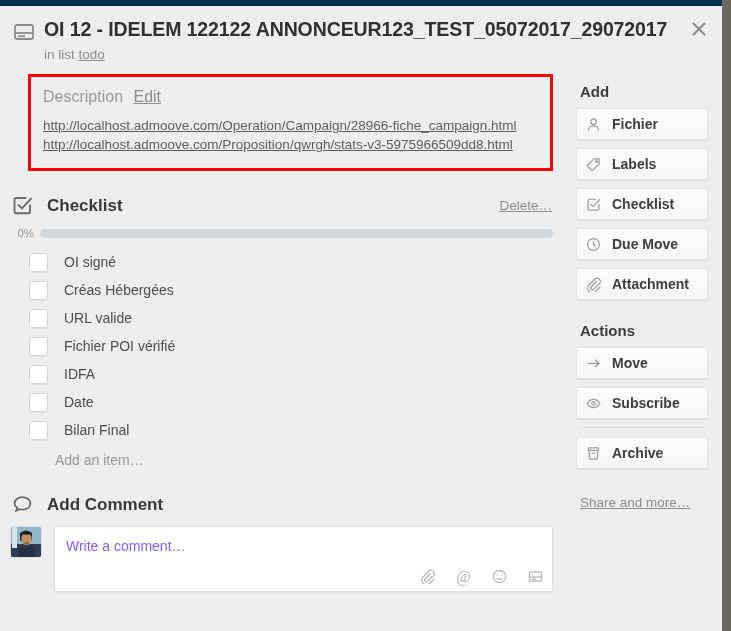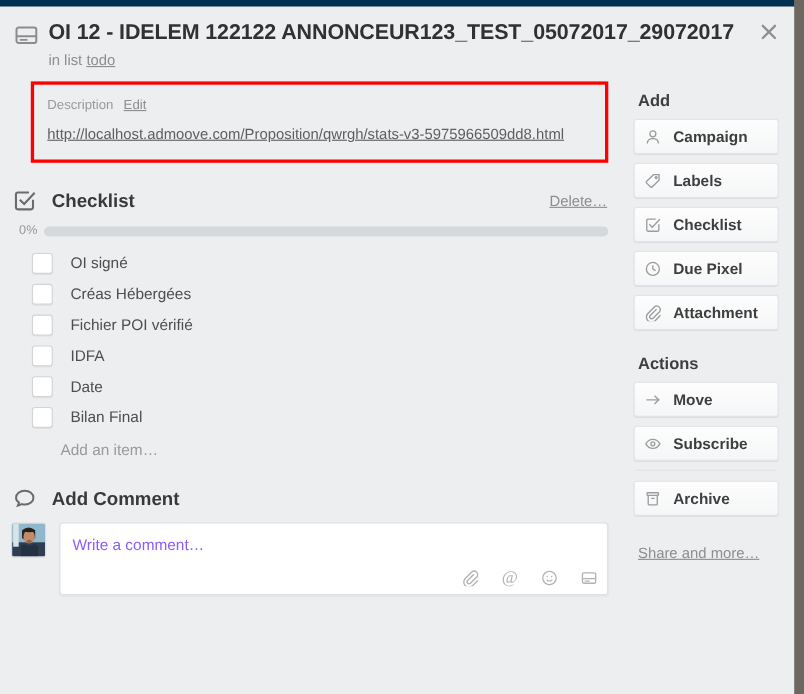--- a/index.html
+++ b/index.html
@@ -126,21 +126,21 @@
 
   
   .desc-box {
     margin: 7px 13px 0 28px;
     border: 3px solid #fe0000;
     background: #eceef0;
     padding: 11px 12px 14px 12px;
     box-sizing: border-box;
   }
   .desc-head {
-    font-size: 12px;
+    font-size: 16px;
     color: #9a9a9a;
     margin-bottom: 10px;
   }
   .desc-head .edit-link {
     color: #8d8d8d;
     text-decoration: underline;
     margin-left: 6px;
     cursor: pointer;
   }
   .desc-links a {
@@ -390,20 +390,21 @@
       <div class="card-body">
 
         <div class="col-main">
 
           <div class="desc-box">
             <div class="desc-head">
               <span>Description</span>
               <span class="edit-link">Edit</span>
             </div>
             <div class="desc-links">
+              <a href="#">http://localhost.admoove.com/Operation/Campaign/28966-fiche_campaign.html</a>
               <a href="#">http://localhost.admoove.com/Proposition/qwrgh/stats-v3-5975966509dd8.html</a>
             </div>
           </div>
 
           <div>
             <div class="section-head">
               <span class="section-icon">
                 <svg width="21" height="21" viewBox="0 0 21 21" fill="none" stroke="currentColor" stroke-width="1.9">
                   <path d="M18 9.6V16.5a1.8 1.8 0 0 1-1.8 1.8H4.3A1.8 1.8 0 0 1 2.5 16.5V4.8A1.8 1.8 0 0 1 4.3 3h10"></path>
                   <polyline points="6,9.5 10,13.5 19.5,3.2"></polyline>
@@ -421,20 +422,24 @@
             </div>
 
             <div class="check-list" id="checklist-items">
                 <div class="check-item">
                   <span class="check-box"></span>
                   <span class="check-label">OI signé</span>
                 </div>
                 <div class="check-item">
                   <span class="check-box"></span>
                   <span class="check-label">Créas Hébergées</span>
+                </div>
+                <div class="check-item">
+                  <span class="check-box"></span>
+                  <span class="check-label">URL valide</span>
                 </div>
                 <div class="check-item">
                   <span class="check-box"></span>
                   <span class="check-label">Fichier POI vérifié</span>
                 </div>
                 <div class="check-item">
                   <span class="check-box"></span>
                   <span class="check-label">IDFA</span>
                 </div>
                 <div class="check-item">
@@ -507,21 +512,21 @@
         <div class="col-side">
           <div class="side-head">Add</div>
           <div id="add-buttons">
               <div class="side-btn">
                 <span class="side-btn-icon">
                   <svg width="15" height="15" viewBox="0 0 16 16" fill="none" stroke="currentColor" stroke-width="1.3">
                     <circle cx="8" cy="5" r="2.9"></circle>
                     <path d="M2.6 14.4c0-3 2.4-4.9 5.4-4.9s5.4 1.9 5.4 4.9"></path>
                   </svg>
                 </span>
-                <span class="side-btn-label">Campaign</span>
+                <span class="side-btn-label">Fichier</span>
               </div>
               <div class="side-btn">
                 <span class="side-btn-icon">
                   <svg width="15" height="15" viewBox="0 0 16 16" fill="none" stroke="currentColor" stroke-width="1.3">
                     <path d="M8.7 1.9H14v5.3l-6.5 6.5a1.3 1.3 0 0 1-1.9 0L2 10.1a1.3 1.3 0 0 1 0-1.9z"></path>
                     <circle cx="11.2" cy="4.7" r="0.95"></circle>
                   </svg>
                 </span>
                 <span class="side-btn-label">Labels</span>
               </div>
@@ -534,21 +539,21 @@
                 </span>
                 <span class="side-btn-label">Checklist</span>
               </div>
               <div class="side-btn">
                 <span class="side-btn-icon">
                   <svg width="15" height="15" viewBox="0 0 16 16" fill="none" stroke="currentColor" stroke-width="1.3">
                     <circle cx="8" cy="8" r="6.3"></circle>
                     <polyline points="8,4.4 8,8.2 10.7,9.6"></polyline>
                   </svg>
                 </span>
-                <span class="side-btn-label">Due Pixel</span>
+                <span class="side-btn-label">Due Move</span>
               </div>
               <div class="side-btn">
                 <span class="side-btn-icon">
                   <svg width="15" height="15" viewBox="0 0 16 16" fill="none" stroke="currentColor" stroke-width="1.3">
                     <path d="M11.6 4.3 5.5 10.4a1.9 1.9 0 0 0 2.7 2.7l6.1-6.1a3.4 3.4 0 0 0-4.8-4.8L3.2 8.5a4.9 4.9 0 0 0 7 7l5.2-5.2"></path>
                   </svg>
                 </span>
                 <span class="side-btn-label">Attachment</span>
               </div>
             </div>

